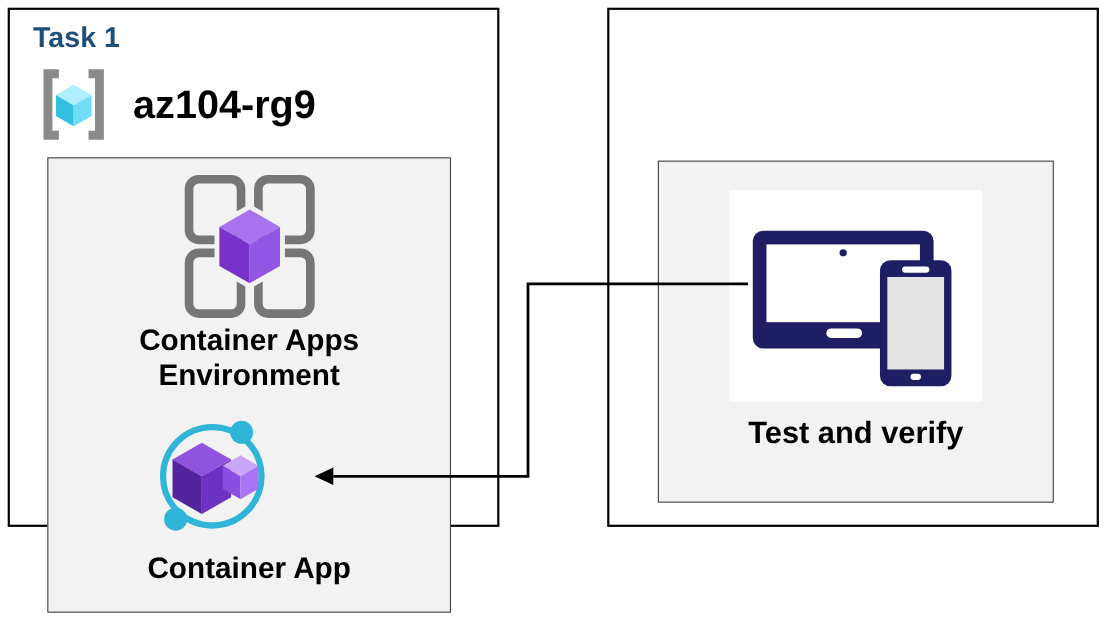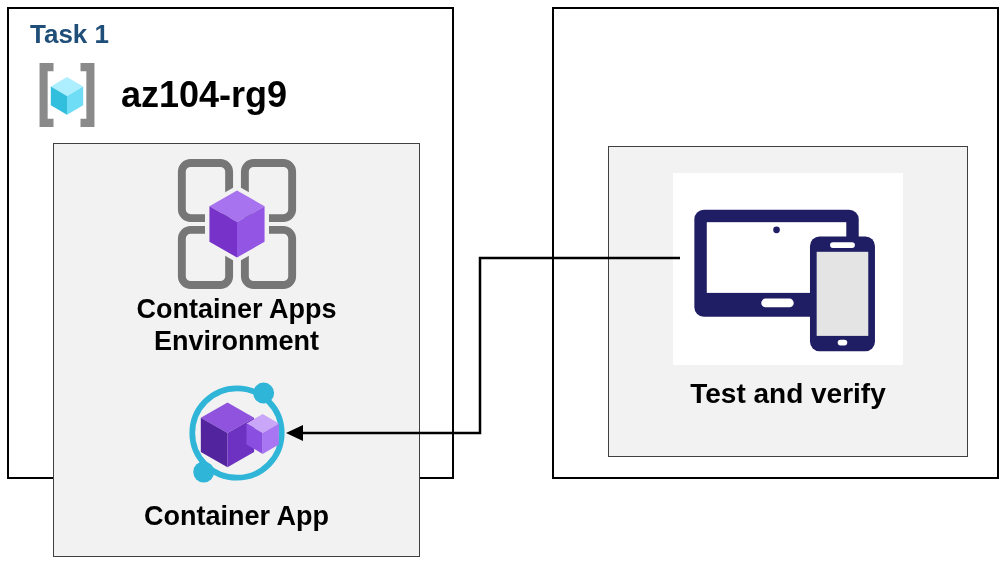--- a/index.html
+++ b/index.html
@@ -42,21 +42,20 @@
   }
   .rg-name {
     font-size: 36px;
     font-weight: bold;
     color: #000000;
   }
   .inner-box {
     position: absolute;
     background: #F2F2F2;
     border: 1.5px solid #404040;
-    margin-left: 10px;
   }
   .inner1 {
     left: 34px; top: 134px;
     width: 367px; height: 414px;
     display: flex;
     flex-direction: column;
     align-items: center;
   }
   .inner2 {
     left: 44px; top: 137px;
@@ -131,21 +130,21 @@
             <rect x="74" y="74" width="48" height="56" rx="9"></rect>
           </g>
           <path d="M66,34 L94,50 L94,86 L66,102 L38,86 L38,50 Z" fill="none" stroke="#F2F2F2" stroke-width="9" stroke-linejoin="round"></path>
           <polygon points="66,34 94,50 66,66 38,50" fill="#A873EE"></polygon>
           <polygon points="38,50 66,66 66,102 38,86" fill="#7733C9"></polygon>
           <polygon points="94,50 66,66 66,102 94,86" fill="#9356E4"></polygon>
         </svg>
         <div class="node-label env-label">Container Apps Environment</div>
       </div>
 
-      <div style="display:flex;flex-direction:column;align-items:center;">
+      <div style="display:flex;flex-direction:column;align-items:flex-start;">
         <svg class="app-icon" width="118" height="118" viewBox="0 0 124 124" aria-hidden="true">
           <circle cx="62" cy="62" r="47" fill="none" stroke="#2EB5D8" stroke-width="6"></circle>
           <circle cx="90" cy="20" r="11" fill="#2EB5D8"></circle>
           <circle cx="27" cy="103" r="11" fill="#2EB5D8"></circle>
           <polygon points="52,30 80,46 52,62 24,46" fill="#9053DE"></polygon>
           <polygon points="24,46 52,62 52,98 24,82" fill="#52249E"></polygon>
           <polygon points="80,46 52,62 52,98 80,82" fill="#6D32C2"></polygon>
           <polygon points="89,42 106,52 89,62 72,52" fill="#C9A6F7"></polygon>
           <polygon points="72,52 89,62 89,84 72,74" fill="#8A4FE0"></polygon>
           <polygon points="106,52 89,62 89,84 106,74" fill="#A876F2"></polygon>

